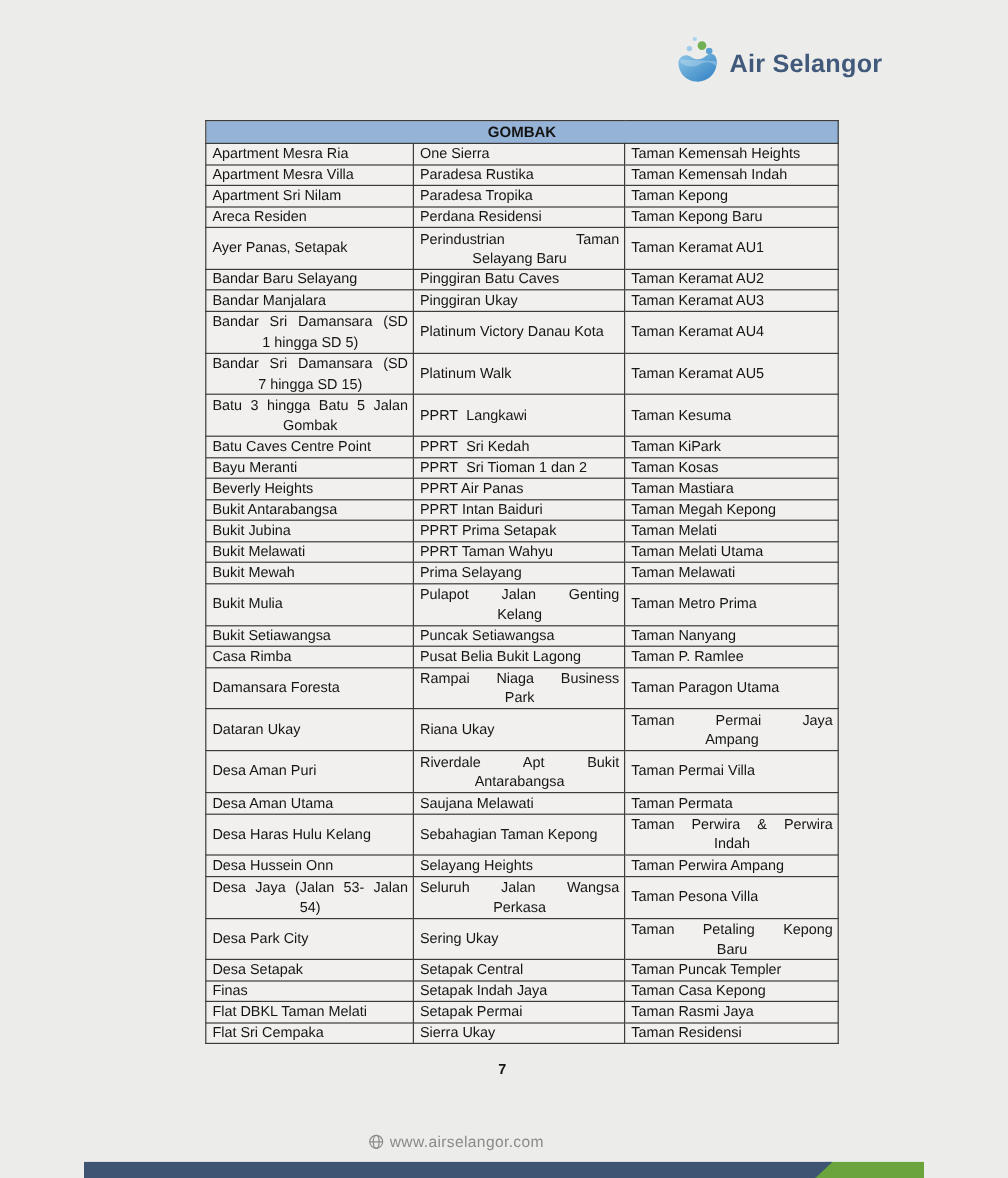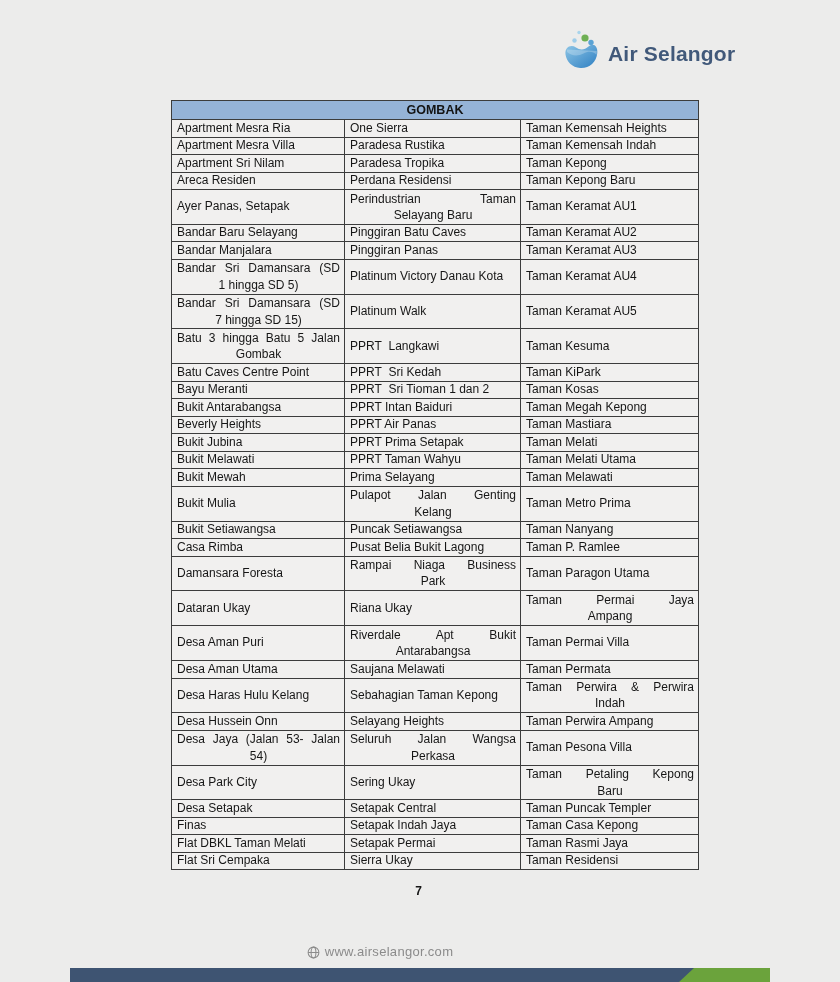--- a/index.html
+++ b/index.html
@@ -48,21 +48,21 @@
 
   
   .page-number{
     position:absolute;left:155px;top:884px;width:527px;
     text-align:center;font-size:12px;font-weight:600;
   }
 
   
   .footer{
     position:absolute;left:0;top:944px;width:760px;
-    display:flex;align-items:flex-end;justify-content:center;gap:5px;
+    display:flex;align-items:center;justify-content:center;gap:5px;
     color:var(--footer-color,#8b8b8b);
     font-size:13px;letter-spacing:0.3px;
   }
   .footer svg{display:block;}
 
   
   .bottom-bar{position:absolute;left:70px;top:968px;width:700px;height:14px;}
   .bar-green{
     position:absolute;inset:0;background:var(--bar-green,#6ba33c);
     clip-path:polygon(605px 100%,618px 0,700px 0,700px 100%);
@@ -140,21 +140,21 @@
           </td>
           <td>Taman Keramat AU1</td>
         </tr>
         <tr>
           <td>Bandar Baru Selayang</td>
           <td>Pinggiran Batu Caves</td>
           <td>Taman Keramat AU2</td>
         </tr>
         <tr>
           <td>Bandar Manjalara</td>
-          <td>Pinggiran Panas</td>
+          <td>Pinggiran Ukay</td>
           <td>Taman Keramat AU3</td>
         </tr>
         <tr>
           <td>
             <div class="ln ln-justify">Bandar Sri Damansara (SD</div>
             <div class="ln ln-last">1 hingga SD 5)</div>
           </td>
           <td>Platinum Victory Danau Kota</td>
           <td>Taman Keramat AU4</td>
         </tr>
@@ -178,28 +178,28 @@
           <td>Batu Caves Centre Point</td>
           <td>PPRT&nbsp; Sri Kedah</td>
           <td>Taman KiPark</td>
         </tr>
         <tr>
           <td>Bayu Meranti</td>
           <td>PPRT&nbsp; Sri Tioman 1 dan 2</td>
           <td>Taman Kosas</td>
         </tr>
         <tr>
+          <td>Beverly Heights</td>
+          <td>PPRT Air Panas</td>
+          <td>Taman Mastiara</td>
+        </tr>
+        <tr>
           <td>Bukit Antarabangsa</td>
           <td>PPRT Intan Baiduri</td>
           <td>Taman Megah Kepong</td>
-        </tr>
-        <tr>
-          <td>Beverly Heights</td>
-          <td>PPRT Air Panas</td>
-          <td>Taman Mastiara</td>
         </tr>
         <tr>
           <td>Bukit Jubina</td>
           <td>PPRT Prima Setapak</td>
           <td>Taman Melati</td>
         </tr>
         <tr>
           <td>Bukit Melawati</td>
           <td>PPRT Taman Wahyu</td>
           <td>Taman Melati Utama</td>

